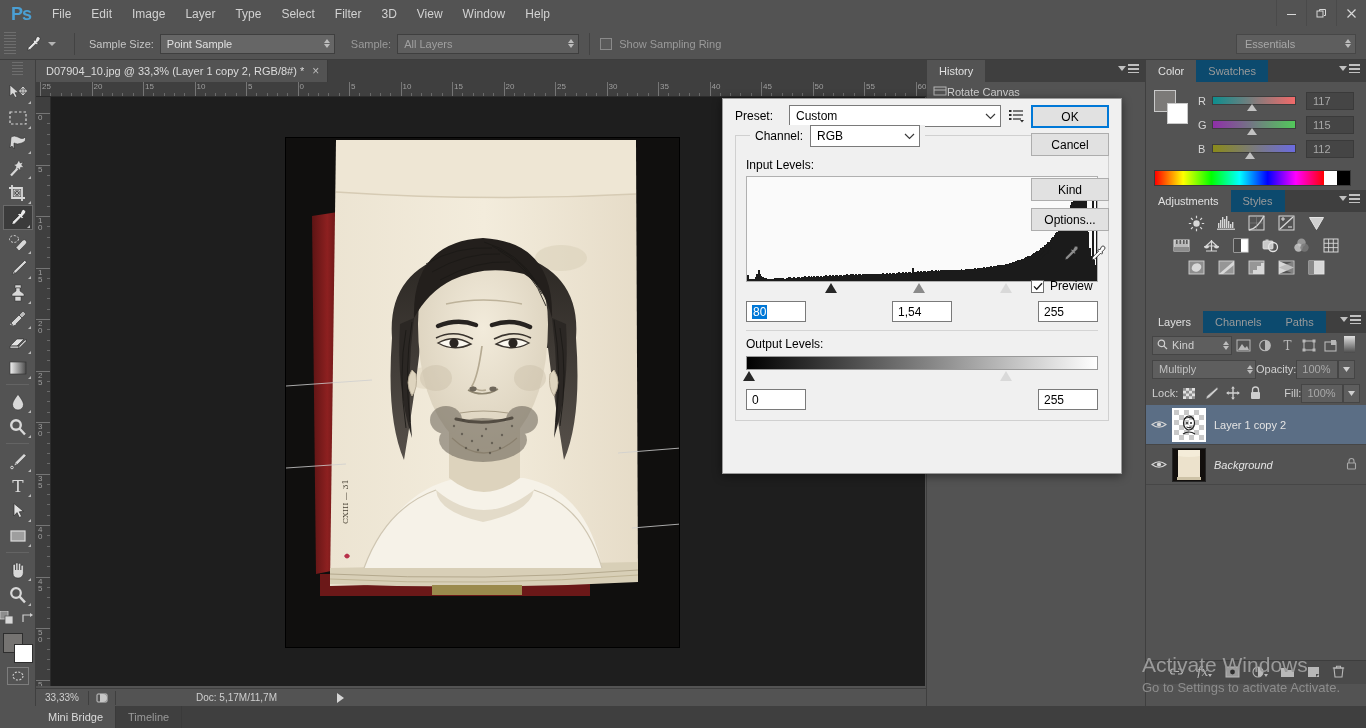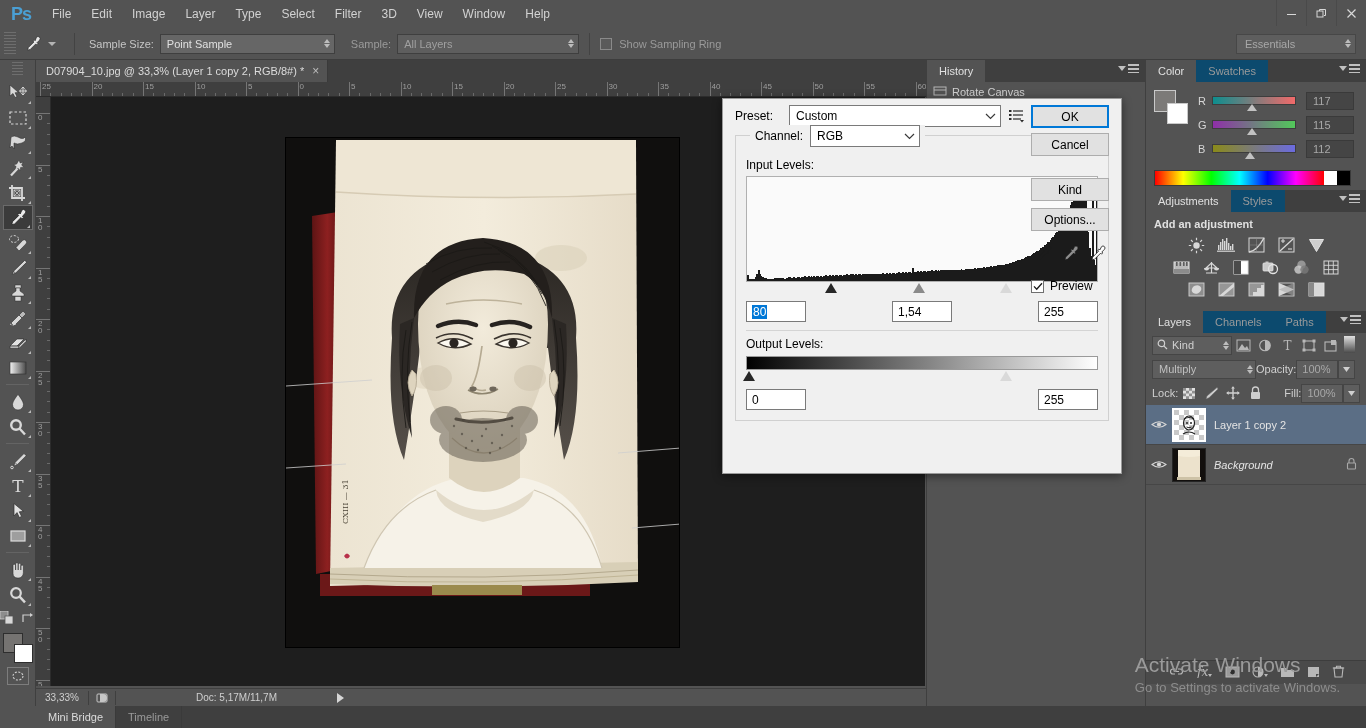--- a/index.html
+++ b/index.html
@@ -224,21 +224,21 @@
     position:absolute; left:0; bottom:0; width:221px; height:24px;
     background:#4a4a4a; display:flex; align-items:center; justify-content:center; gap:12px;
     border-top:1px solid #3d3d3d;
   }
 
   
   .historypanel {
     position:absolute; left:926px; top:60px; width:219px; height:646px; background:#535353;
     border-left:1px solid #3f3f3f;
   }
-  .hist-item { display:flex; align-items:center; height:19px; padding-left:6px; font-size:11px; color:#d0d0d0; gap:5px;}
+  .hist-item { display:flex; align-items:center; height:19px; padding-left:6px; font-size:11px; color:#d0d0d0; }
 
   
   .dialog {
     position:absolute; left:722px; top:98px; width:400px; height:376px;
     background:#f0f0f0; border:1px solid #9a9a9a;
     box-shadow: 0 2px 9px rgba(0,0,0,.45);
     color:#000; font-size:12px;
   }
   .dlg-title {
     height:32px; background:#fff; display:flex; align-items:center;
@@ -971,21 +971,20 @@
 
     <div class="panel-tabs">
       <div class="ptab active">Adjustments</div>
       <div class="ptab">Styles</div>
       <div class="pmenu">
           <span class="tri"></span>
           <span class="lines"></span>
         </div>
     </div>
     <div class="adjpanel">
-      <div class="adj-title">Add an adjustment</div>
 
       <div class="adj-grid">
         <span class="adj-ico">
           <svg width="17" height="17" viewBox="0 0 17 17">
               <circle cx="8.5" cy="8.5" r="3.2" fill="#d8d8d8"></circle>
             <g stroke="#d8d8d8" stroke-width="1.2">
                 <path d="M8.5 .8 v2.4M8.5 13.8 v2.4M.8 8.5 h2.4M13.8 8.5 h2.4M3 3 l1.8 1.8M12.2 12.2 l1.8 1.8M14 3 l-1.8 1.8M3 14 l1.8-1.8"></path>
               </g>
             </svg>
         </span>
@@ -1350,21 +1349,21 @@
               <path d="M2 3 h9 l-1 9 H3 z" fill="none" stroke="#b8b8b8" stroke-width="1.1"></path>
               <path d="M.8 3 h11.4 M4.5 1.2 h4 v1.8 h-4z" fill="none" stroke="#b8b8b8" stroke-width="1.1"></path>
             </svg>
         </span>
       </div>
     </div>
   </div>
 
   <div class="watermark">
     <div class="wm1">Activate Windows</div>
-    <div class="wm2">Go to Settings to activate Windows.</div>
+    <div class="wm2">Go to Settings to activate Activate.</div>
   </div>
 
   <div class="bottomdock">
     <div style="width:36px;background:#535353;"></div>
     <div class="bd-tab">Mini Bridge</div>
     <div class="bd-tab inactive">Timeline</div>
     <div class="bd-filler"></div>
   </div>
 
   <div class="dialog">

